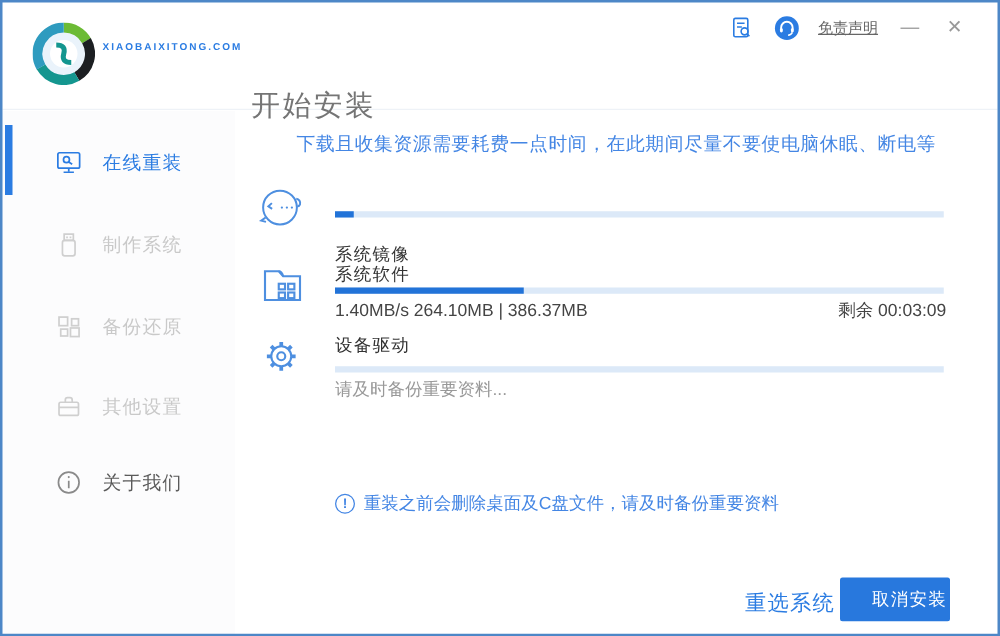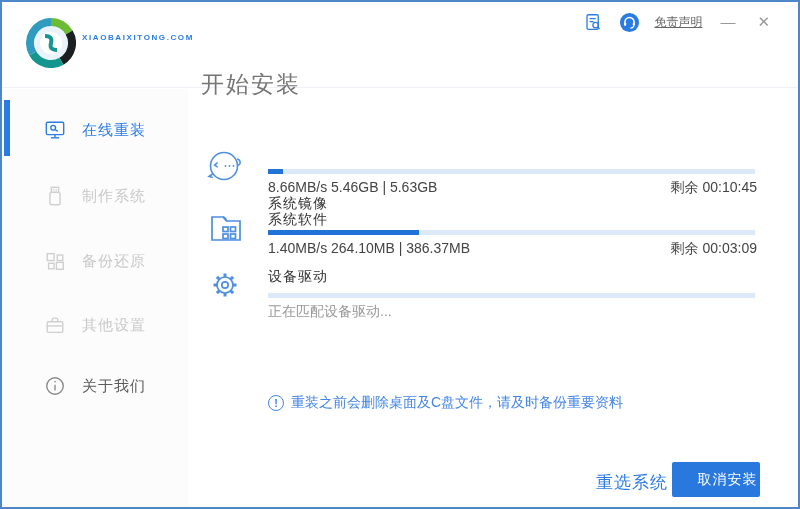--- a/index.html
+++ b/index.html
@@ -150,39 +150,36 @@
         <svg viewBox="0 0 24 24" width="22" height="22" fill="none" stroke="#8a8a8a" stroke-width="1.5">
           <circle cx="12" cy="12" r="9"></circle>
           <line x1="12" y1="10.5" x2="12" y2="17"></line>
           <circle cx="12" cy="7.3" r="0.9" fill="#8a8a8a" stroke="none"></circle>
         </svg>
       </span>
       <span class="s-label">关于我们</span>
     </div>
   </div>
 
+  <div class="warning">下载且收集资源需要耗费一点时间，在此期间尽量不要使电脑休眠、断电等</div>
 
   <div class="task-icon" style="left:204px;top:147px;">
     <svg viewBox="0 0 42 36" width="42" height="36" fill="none" stroke="#4e8fe0" stroke-width="1.6">
       <circle cx="20" cy="19" r="13.5"></circle>
       <path d="M33 12 a3.5 3.5 0 0 1 3 4.5 q-0.5 1.5 -2.2 1.8"></path>
       <path d="M8.5 27 l-3.5 2.5 l3.8 1"></path>
       <path d="M13.5 15.5 l-2.8 2.6 l3 2"></path>
       <circle cx="21.5" cy="19" r="0.9" fill="#4e8fe0" stroke="none"></circle>
       <circle cx="25.5" cy="19" r="0.9" fill="#4e8fe0" stroke="none"></circle>
       <circle cx="29.5" cy="19" r="0.9" fill="#4e8fe0" stroke="none"></circle>
     </svg>
   </div>
   <div class="task-title" style="top:149px;margin-top:46px;">系统镜像</div>
   <div class="task-bar" style="top:169px;">
     <div class="task-fill" style="width: 3%;"></div>
-  </div>
-  <div class="task-stats" style="top:179px;">
-    <span>8.66MB/s 5.46GB | 5.63GB</span>
-    <span>剩余 00:10:45</span>
   </div>
 
   <div class="task-icon" style="left:208px;top:209px;">
     <svg viewBox="0 0 36 36" width="36" height="36" fill="none" stroke="#4e8fe0" stroke-width="1.7">
       <path d="M4 8 h11 l3.5 4 h13.5 v19 h-28 z"></path>
       <path d="M15 8 q2.5 0 3.5 4"></path>
       <rect x="15" y="18" width="5" height="4.5"></rect>
       <rect x="22.5" y="18" width="5" height="4.5"></rect>
       <rect x="15" y="25" width="5" height="4.5"></rect>
       <rect x="22.5" y="25" width="5" height="4.5"></rect>
@@ -210,21 +207,21 @@
         <line x1="24.7" y1="24.7" x2="27.1" y2="27.1"></line>
         <line x1="10.9" y1="27.1" x2="13.3" y2="24.7"></line>
         <line x1="24.7" y1="13.3" x2="27.1" y2="10.9"></line>
       </g>
     </svg>
   </div>
   <div class="task-title" style="top:268px;">设备驱动</div>
   <div class="task-bar" style="top:293px;">
     <div class="task-fill" style="width: 0%;"></div>
   </div>
-  <div class="task-status" style="top:303px;">正在匹配设备驱动...</div>
+  <div class="task-status" style="top:303px;">请及时备份重要资料...</div>
 
   <div class="note">
     <span class="note-icon">!</span>
     <span>重装之前会删除桌面及C盘文件，请及时备份重要资料</span>
   </div>
 
   <span class="reselect-link">重选系统</span>
   <button class="cancel-btn">取消安装</button>
 </div>
 

